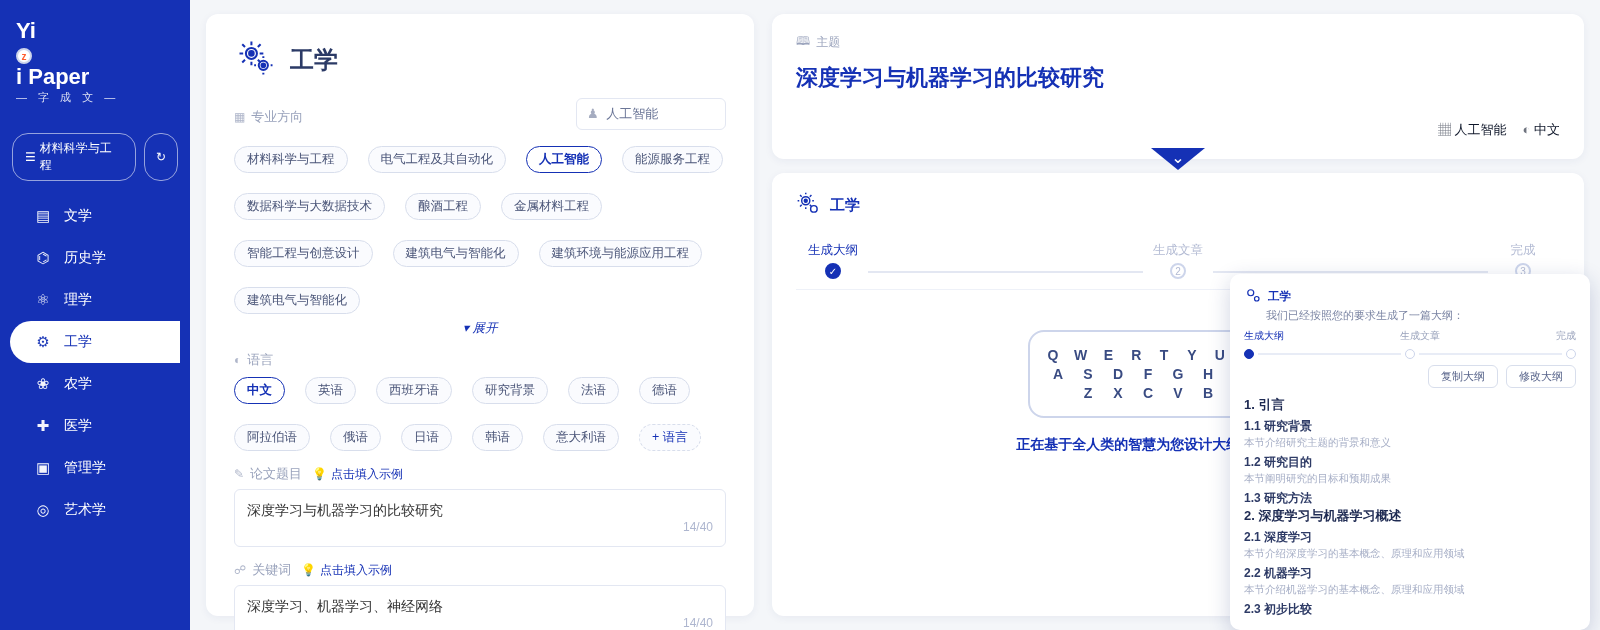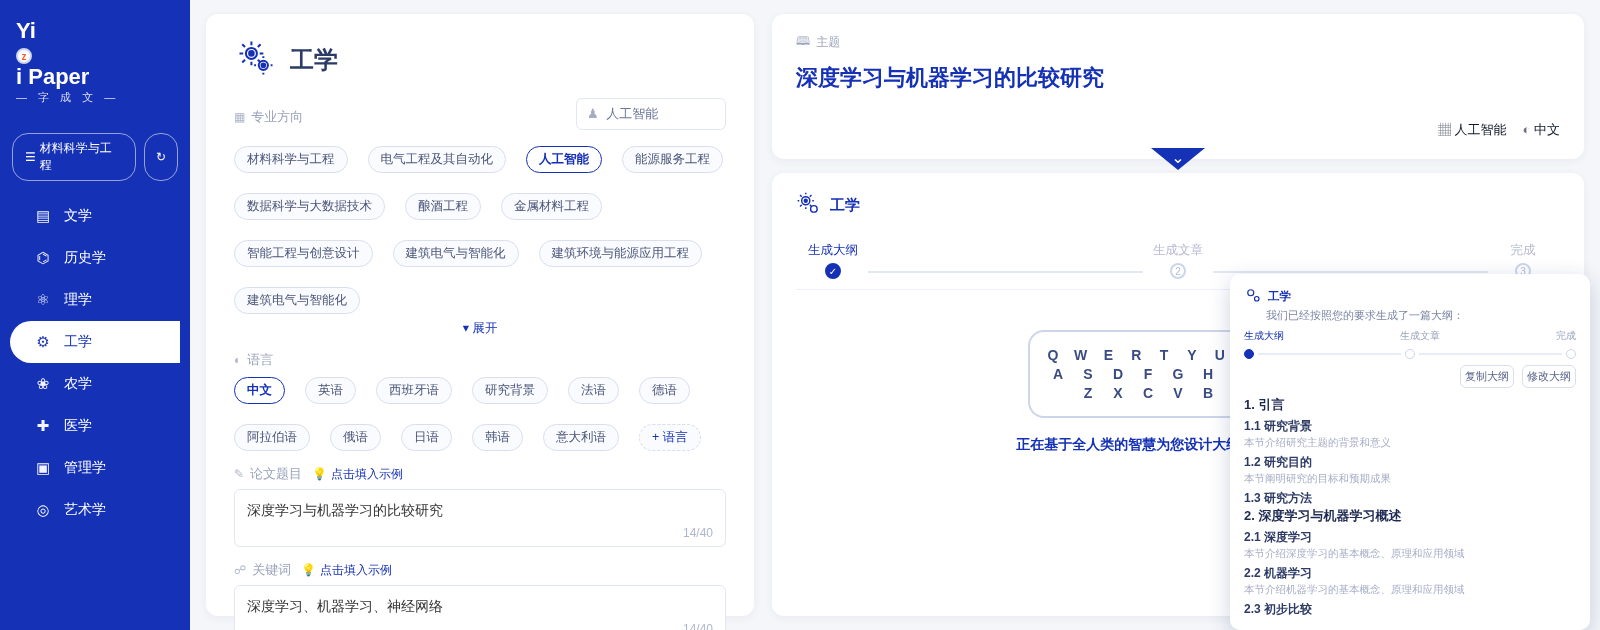--- a/index.html
+++ b/index.html
@@ -78,29 +78,29 @@
   }
   .chips { display: flex; flex-wrap: wrap; gap: 20px; margin-top: 2px;}
   .chip {
     border: 1px solid #d8deec; background: #fafbfe;
     border-radius: 14px; padding: 4px 12px; font-size: 12.5px; color:#4a5578;
   }
   .chip.selected {
     border-color: #1531b5; color:#1531b5; background:#fff; font-weight:600;
   }
   .chip.add { border-style: dashed; color:#1531b5; }
-  .expand { width:100%; text-align:center; color:#1531b5; font-size:12.5px; margin-top:6px;}
+  .expand { width:100%; text-align:center; color:#1531b5; font-size:12.5px; margin-top:6px;font-style:italic;}
   .title-row { display:flex; align-items:center; gap:10px; margin-top:14px;}
   .title-row .hint { font-size:12px; color:#1531b5; display:flex; align-items:center; gap:4px;}
   .text-input {
     width:100%; border:1px solid #e3e7f2; border-radius:6px;
     padding:12px 12px 26px 12px; font-size:14px; color:#333; margin-top:6px;
     position:relative; background:#fff;
   }
-  .counter { position:absolute; right:12px; bottom:6px; font-size:12px; color:#aeb6cf;}
+  .counter { position:absolute; right:12px; bottom:12px; font-size:12px; color:#aeb6cf;}
   .row-between{display:flex; justify-content:space-between; align-items:center;}
   
   .right-col { flex:1; display:flex; flex-direction:column; gap:14px; position:relative;}
   .card.topic { padding:18px 24px 20px 24px; }
   .topic .eyebrow { color:#9aa3bc; font-size:12px; display:flex; gap:6px; align-items:center;}
   .topic .title { font-size:22px; font-weight:700; color:#1531b5; margin-top:10px;}
   .topic .meta { display:flex; justify-content:flex-end; gap:16px; color:#0f172a; font-size:13px; margin-top:28px;}
   .notch {
     width:54px; height:22px; background:#1531b5; position:absolute; left:50%;
     transform:translateX(-50%); bottom:-11px; clip-path: polygon(0 0,100% 0,50% 100%);
@@ -130,21 +130,21 @@
     padding:12px 14px; font-size:11.5px; overflow:hidden;
   }
   .popup .phead{display:flex; gap:6px; align-items:center; color:#1531b5; font-weight:600;}
   .popup .phead svg{width:18px;height:18px;}
   .popup .subhead{color:#7a84a3; font-size:11px; margin:2px 0 6px 22px;}
   .popup .psteps{display:flex; align-items:center; font-size:10px; color:#b2bad3; margin:6px 0;}
   .popup .psteps .pdot{width:10px;height:10px;border-radius:50%;border:1.5px solid #cdd5eb;}
   .popup .psteps .pdot.a{background:#1531b5;border-color:#1531b5;}
   .popup .pbar{flex:1;height:1.5px;background:#e8ecf6;margin:0 4px;}
   .popup .btns{display:flex; gap:8px; justify-content:flex-end; margin:6px 0 8px 0;}
-  .popup .pbtn{border:1px solid #d8deec; border-radius:6px; padding:3px 4px; font-size:11px; color:#5a668c;}
+  .popup .pbtn{border:1px solid #d8deec; border-radius:6px; padding:3px 12px; font-size:11px; color:#5a668c;}
   .popup h4{font-size:13px;font-weight:700;color:#1e2a52;}
   .popup .sub{font-size:12px;font-weight:600;color:#2e3b66;margin-top:4px;}
   .popup .desc{font-size:10.5px;color:#a6aec6;margin-top:1px;}
   .psteps-labels{display:flex;justify-content:space-between;font-size:10px;color:#9aa3bc;}
   .psteps-labels .a{color:#1531b5;}
 </style>
 </head>
 <body>
 
 <div class="sidebar">

